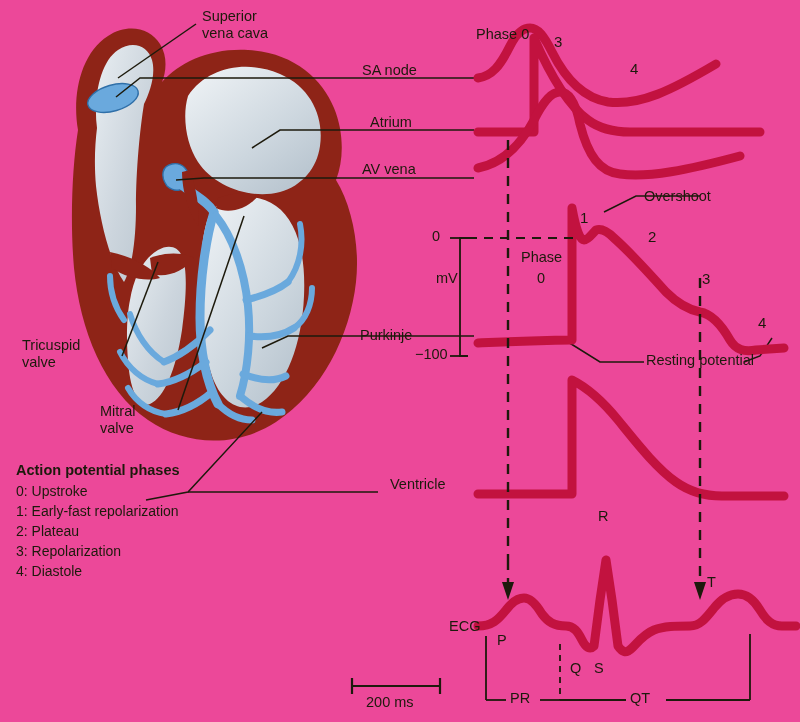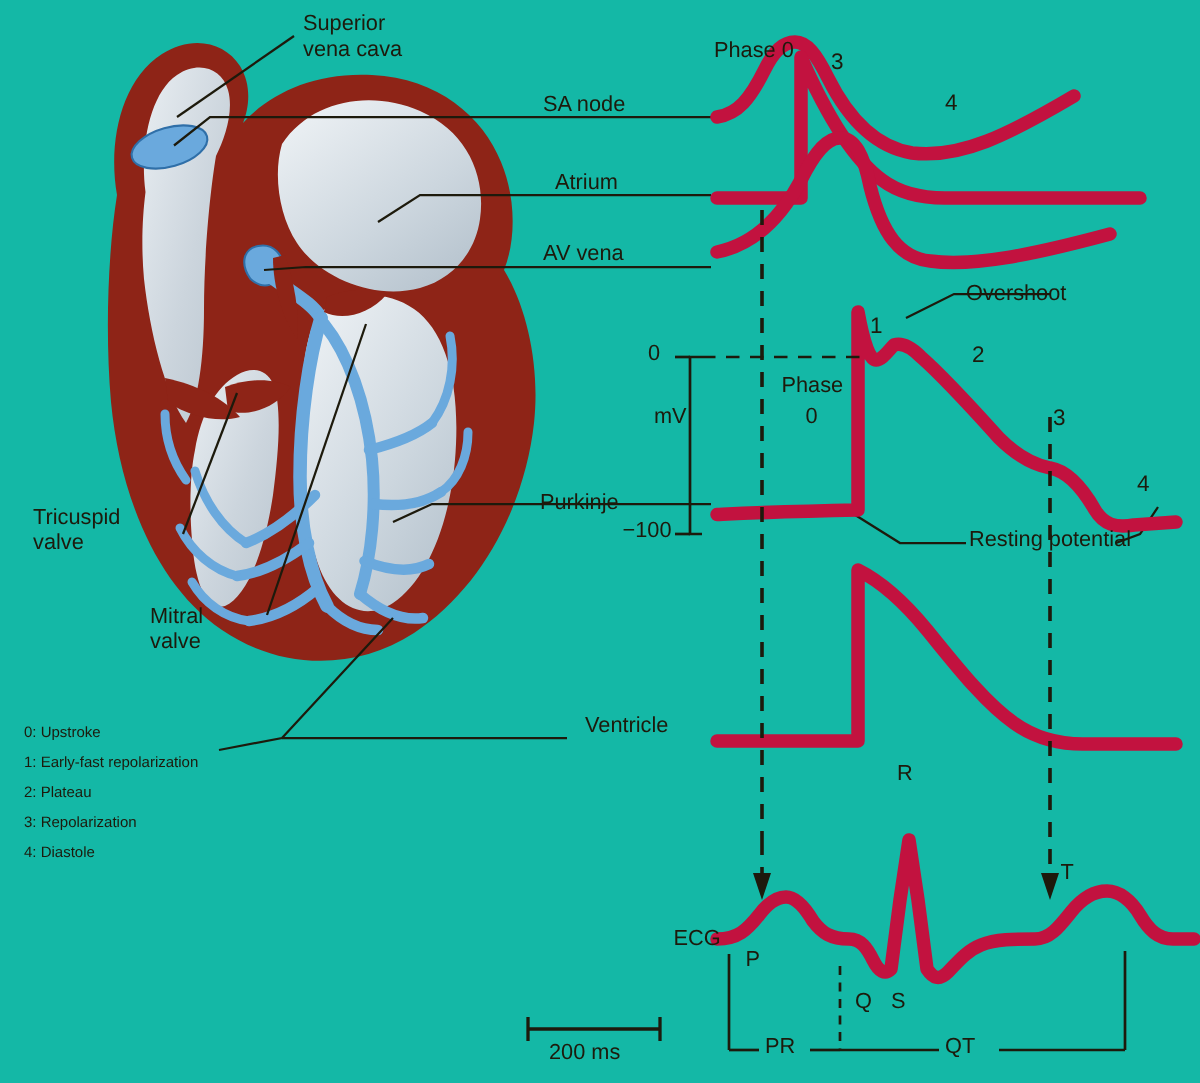--- a/index.html
+++ b/index.html
@@ -4,21 +4,21 @@
 <style>
   html, body {
     margin: 0;
     padding: 0;
     background: #fbf6c8;
   }
   #page {
     position: relative;
     width: 800px;
     height: 722px;
-    background: #14b8a6;
+    background: #ec4899;
     font-family: "Liberation Sans", sans-serif;
     overflow: hidden;
   }
   svg.layer {
     position: absolute;
     left: 0;
     top: 0;
     width: 800px;
     height: 722px;
   }
@@ -33,21 +33,21 @@
   .lbl.num { font-size: 15px; }
   .legend-title {
     position: absolute;
     font-weight: bold;
     font-size: 14.5px;
     color: #1d1a0c;
     font-family: "Liberation Sans", sans-serif;
   }
   .legend-item {
     position: absolute;
-    font-size: 10px;
+    font-size: 14px;
     color: #1d1a0c;
     font-family: "Liberation Sans", sans-serif;
     white-space: pre;
   }
 </style>
 </head>
 <body>
 
 <div id="page">
 
@@ -295,19 +295,20 @@
   <div class="lbl" style="left:497px; top:632px;">P</div>
   <div class="lbl" style="left:570px; top:660px;">Q</div>
   <div class="lbl" style="left:598px; top:508px;">R</div>
   <div class="lbl" style="left:594px; top:660px;">S</div>
   <div class="lbl" style="left:707px; top:574px;">T</div>
   <div class="lbl" style="left:510px; top:690px;">PR</div>
   <div class="lbl" style="left:630px; top:690px;">QT</div>
 
   <div class="lbl" style="left:366px; top:694px;">200 ms</div>
 
+  <div class="legend-title" style="left:16px; top:462px;">Action potential phases</div>
   <div class="legend-item" style="left:16px; top:483px;">0: Upstroke</div>
   <div class="legend-item" style="left:16px; top:503px;">1: Early-fast repolarization</div>
   <div class="legend-item" style="left:16px; top:523px;">2: Plateau</div>
   <div class="legend-item" style="left:16px; top:543px;">3: Repolarization</div>
   <div class="legend-item" style="left:16px; top:563px;">4: Diastole</div>
 
 </div>
 
 </body></html>

